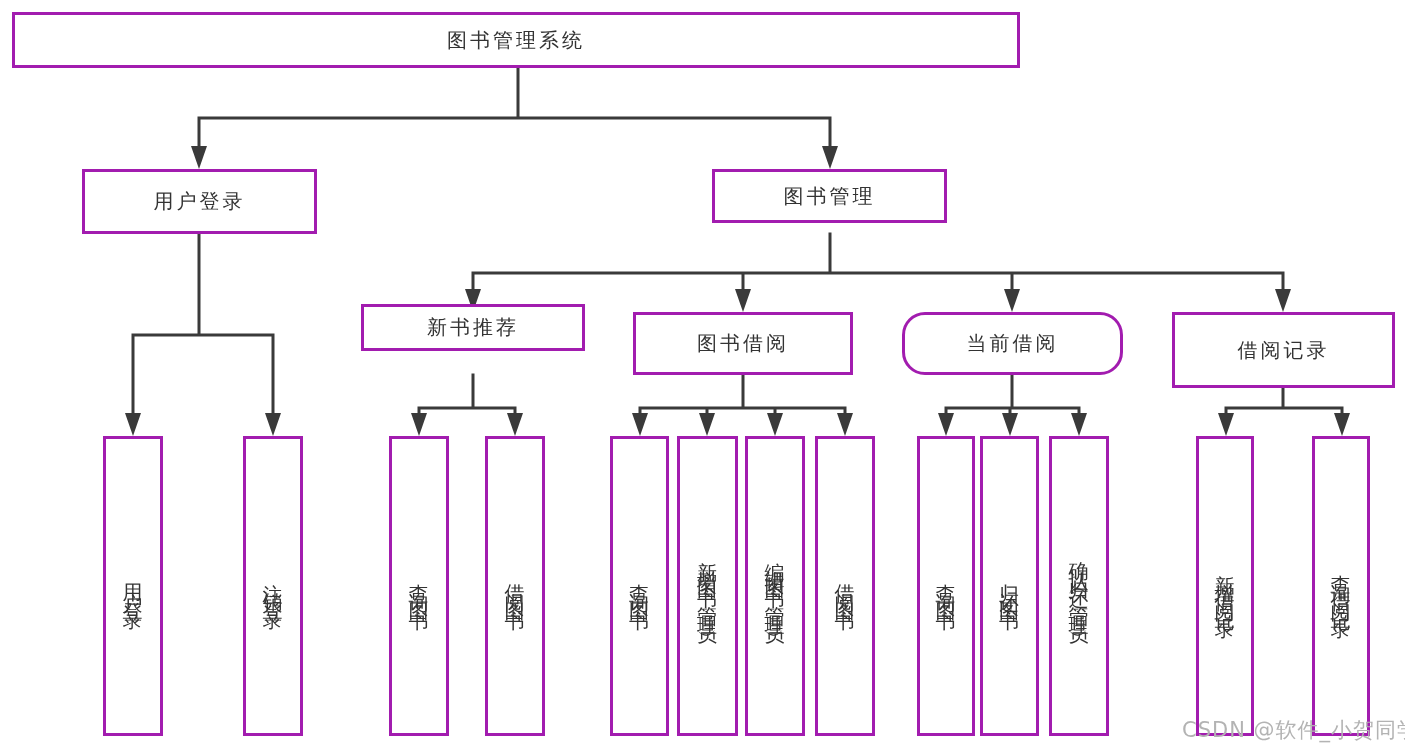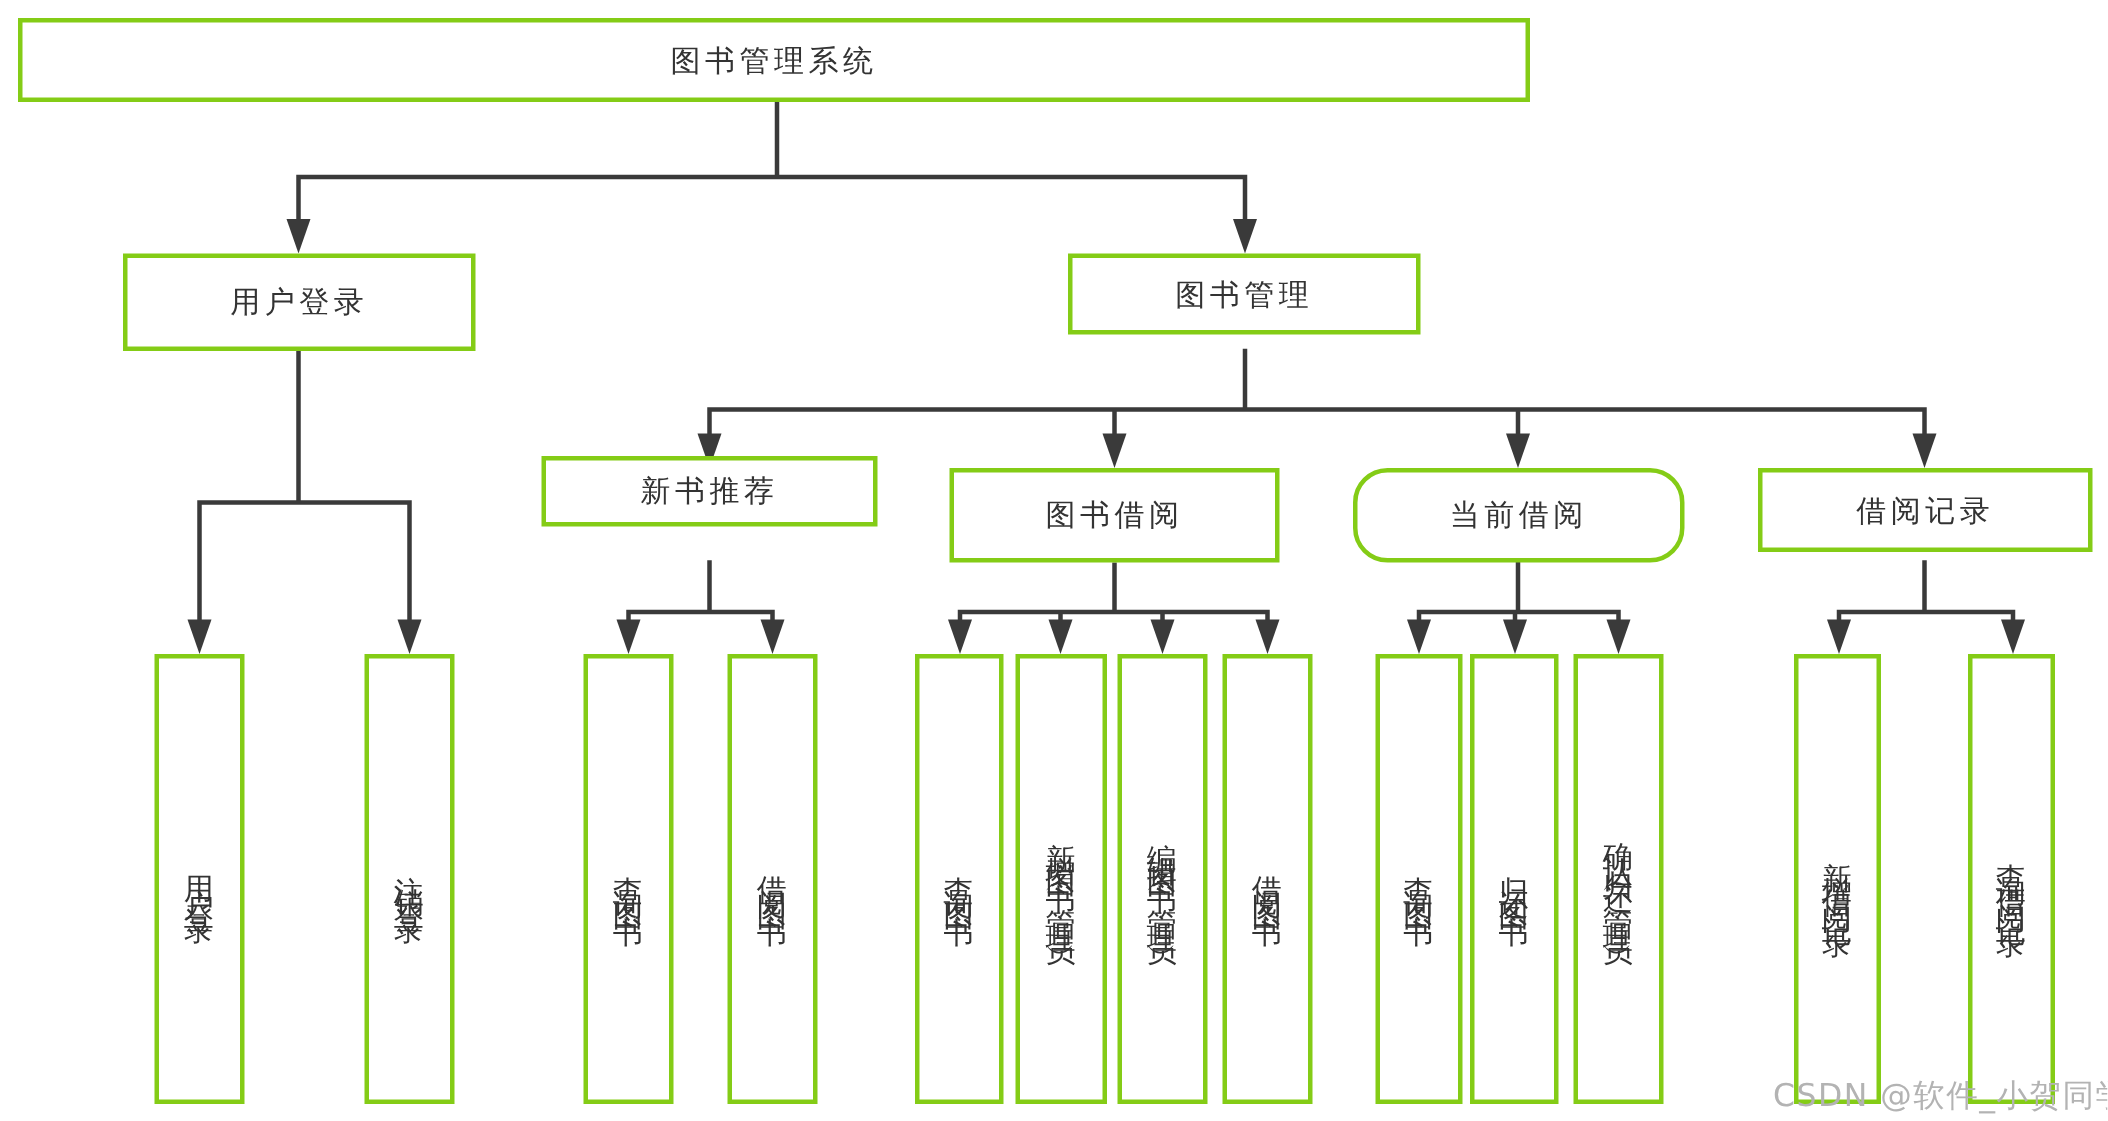--- a/index.html
+++ b/index.html
@@ -5,40 +5,40 @@
   html,body { margin:0; padding:0; background:#ffffff; }
   body { font-family:"DejaVu Sans", sans-serif; }
   #stage {
     position:relative; width:1405px; height:747px; background:#ffffff;
     overflow:hidden;
   }
   #wires { position:absolute; left:0; top:0; width:1405px; height:747px; }
 
   .hbox, .vbox {
     position:absolute; box-sizing:border-box;
-    border:3px solid #84cc16; background:#ffffff;
+    border:3px solid #a21caf; background:#ffffff;
     display:flex; align-items:center; justify-content:center;
     color:#333333;
   }
   .hbox { font-size:20px; letter-spacing:3px; white-space:nowrap; }
   .vbox span {
     writing-mode:vertical-rl; line-height:1;
     font-size:20px; letter-spacing:9px; color:#333333;
   }
 
   
   #n-root      { left:12px;  top:12px;  width:1008px; height:56px; }
   
   #n-userlogin { left:82px;  top:169px; width:235px; height:65px; }
   #n-bookmgmt  { left:712px; top:169px; width:235px; height:54px; }
   
   #n-newrec    { left:361px;  top:304px; width:224px; height:47px;font-family:Liberation Mono, monospace; }
   #n-borrowing { left:633px;  top:312px; width:220px; height:63px; }
   #n-current   { left:902px;  top:312px; width:221px; height:63px;border-radius:23px; }
-  #n-records   { left:1172px; top:312px; width:223px; height:56px; }
+  #n-records   { left:1172px; top:312px; width:223px; height:76px; }
   
   .vbox { top:436px; height:300px; }
   #l-ul1 { left:103px;  width:60px; }
   #l-ul2 { left:243px;  width:60px; }
   #l-ns1 { left:389px;  width:60px; }
   #l-ns2 { left:485px;  width:60px; }
   #l-bb1 { left:610px;  width:59px; }
   #l-bb2 { left:677px;  width:61px; }
   #l-bb3 { left:745px;  width:60px; }
   #l-bb4 { left:815px;  width:60px; }

